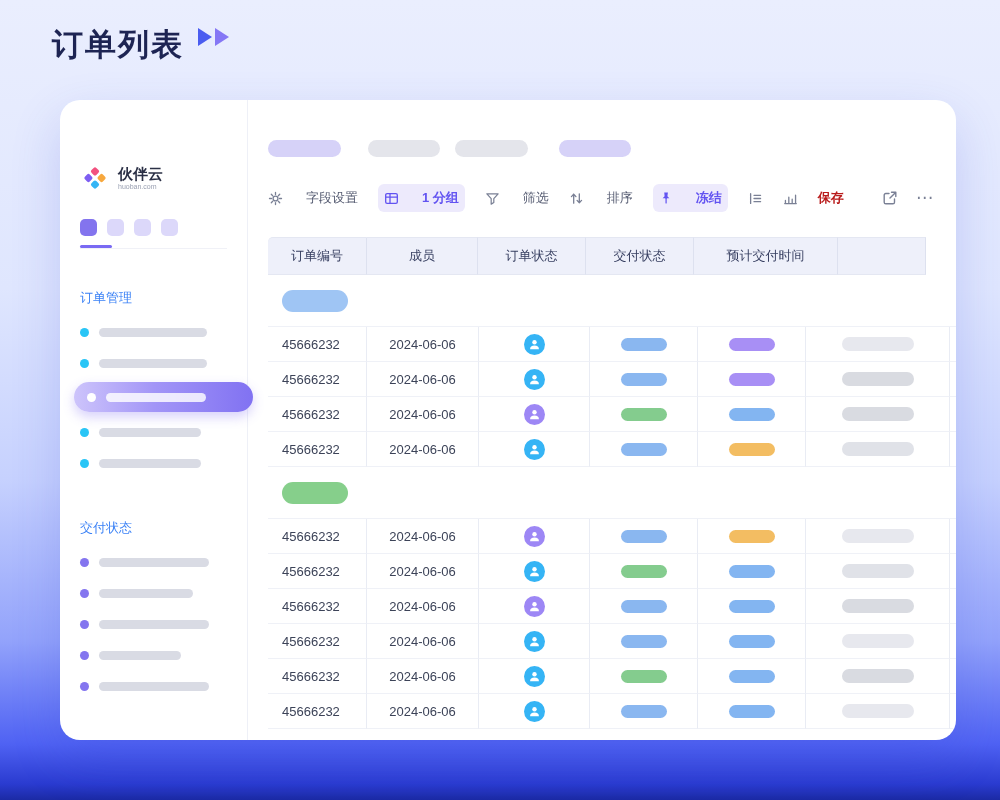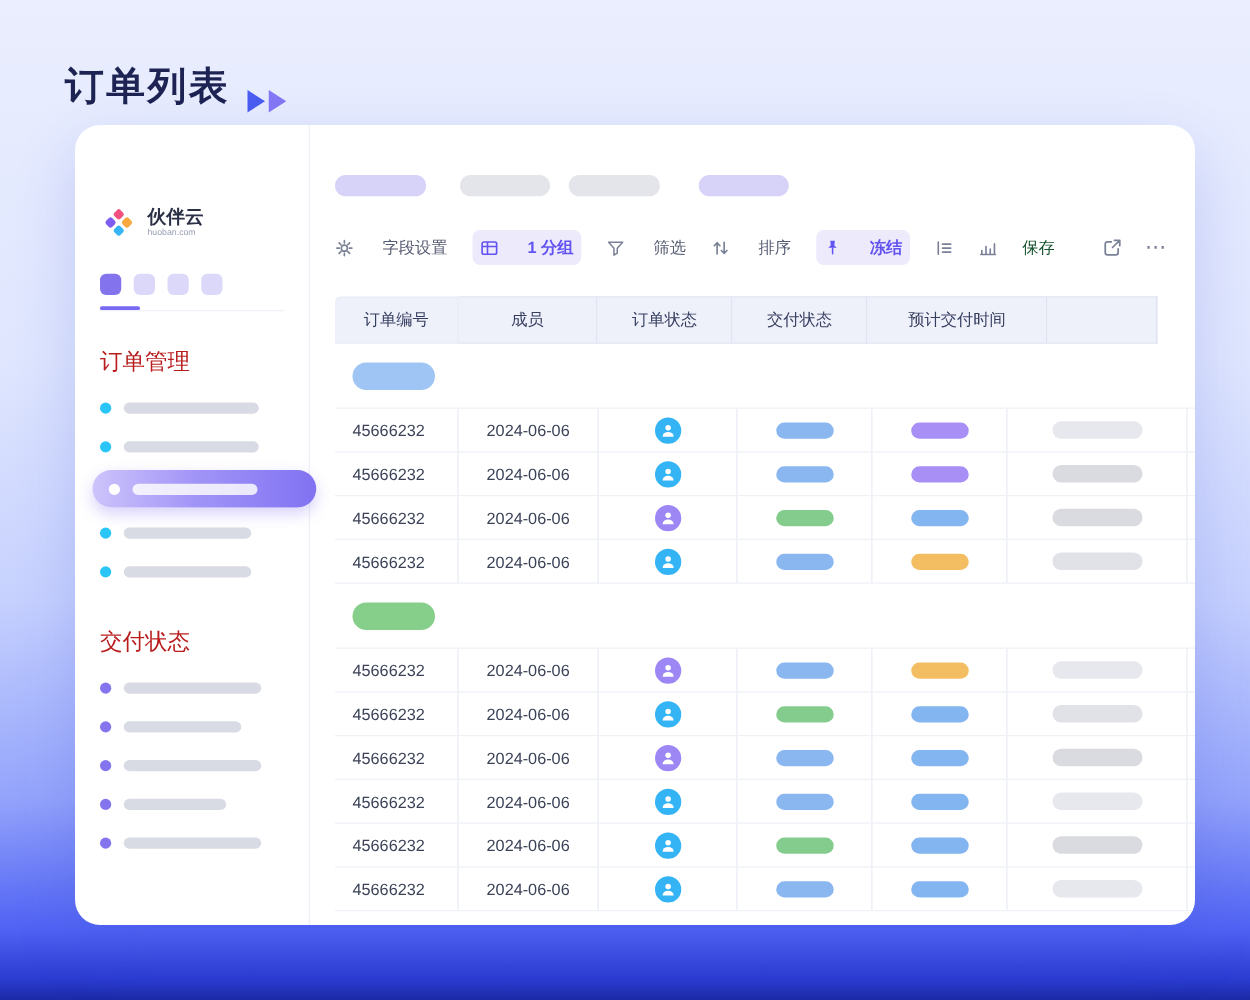--- a/index.html
+++ b/index.html
@@ -4,21 +4,21 @@
 <style>
   * { box-sizing: border-box; margin: 0; padding: 0; }
   html,body { width:1000px; height:800px; overflow:hidden; }
   body {
     position:relative;
     font-family:"Liberation Sans","DejaVu Sans",sans-serif;
     background:linear-gradient(180deg,#eaeefe 0%,#dfe6fe 36%,#c6d1fe 60%,#93a3fb 80%,#4f62f3 93%,#2a3bd0 98%,#1b2aa4 100%);
   }
 
   
-  .page-header { position:absolute; top:48px; left:52px; display:flex; align-items:flex-end; gap:14px; }
+  .page-header { position:absolute; top:24px; left:52px; display:flex; align-items:flex-start; gap:14px; }
   .page-header h1 { font-size:31px; font-weight:800; color:#1d2453; letter-spacing:2px; }
   .ff { display:flex; align-items:center; gap:3px; padding-top:4px; }
   .tri { width:0; height:0; border-top:9px solid transparent; border-bottom:9px solid transparent; }
   .t1 { border-left:14px solid #4a5cf0; }
   .t2 { border-left:14px solid #8577f5; }
 
   
   .card {
     position:absolute; left:60px; top:100px; width:896px; height:640px;
     background:#fff; border-radius:20px; display:flex; overflow:hidden;
@@ -28,21 +28,21 @@
   
   .sidebar { width:188px; flex-shrink:0; border-right:1px solid #eef0f7; padding:63px 20px 0; }
   .logo-row { display:flex; align-items:center; gap:8px; }
   .logo-text .logo-name { font-size:15px; font-weight:700; color:#2b3046; line-height:1.1; }
   .logo-text .logo-domain { font-size:7px; color:#9aa0b2; }
   .nav-squares { margin-top:26px; display:flex; gap:10px; }
   .sq { width:17px; height:17px; border-radius:5px; background:#dcd8fa; }
   .sq.active { background:#8374ee; }
   .tab-line { margin-top:9px; border-bottom:1px solid #f0f1f7; position:relative; height:4px; }
   .tab-indicator { position:absolute; left:0; top:0; width:32px; height:3px; border-radius:2px; background:#7a6af3; }
-  .side-section { margin-top:28px; font-size:18px; color:#b91c1c; }
+  .side-section { margin-top:40px; font-size:13px; color:#3b82f6; }
   .nav-list { margin-top:10px; }
   .nav-item { display:flex; align-items:center; gap:10px; height:31px; }
   .dot { width:9px; height:9px; border-radius:50%; flex-shrink:0; }
   .dot.cyan { background:#29c5f6; }
   .dot.purple { background:#8475ef; }
   .dot.white { background:#ffffff; }
   .bar { height:9px; border-radius:4.5px; background:#d9dbe4; }
   .active-pill {
     position:relative; z-index:3; margin:3px 0 5px -6px;
     width:calc(100% + 32px); height:30px; border-radius:15px;
@@ -56,21 +56,21 @@
   .main { flex:1; padding:40px 0 0 20px; overflow:hidden; position:relative; }
   .skeleton-row { display:flex; align-items:center; }
   .sk { height:17px; border-radius:8.5px; flex-shrink:0; }
   .sk.lav { background:#d6d2f8; }
   .sk.gray { background:#e4e5eb; }
 
   
   .toolbar { margin-top:27px; display:flex; align-items:center; gap:20px; font-size:13px; color:#565c72; padding-right:22px; }
   .tb-item { display:inline-flex; align-items:center; gap:23px; white-space:nowrap; cursor:default; }
   .chip { background:#edeafc; border-radius:6px; padding:5px 6px; color:#6253f1; font-weight:600; }
-  .save-btn { color:#14532d; font-weight:400; }
+  .save-btn { color:#b91c1c; font-weight:700; }
   .tb-right { margin-left:auto; display:inline-flex; align-items:center; gap:18px; color:#7a8095; }
   .ellipsis { font-size:17px; letter-spacing:1px; color:#7a8095; line-height:10px; }
 
   
   .table { margin-top:25px; width:770px; }
   .t-row { display:flex; }
   .cell { flex-shrink:0; display:flex; align-items:center; border-right:1px solid #e9ecf4; border-bottom:1px solid #eff1f7; }
   .c1 { width:99px; } .c2 { width:112px; } .c3 { width:111px; }
   .c4 { width:108px; } .c5 { width:108px; } .c6 { width:144px; } .c7 { width:88px; border-right:none; }
   .header-row .cell { height:38px; background:#eef0fa; border-right:1px solid #dde1ef; border-top:1px solid #e4e7f2; border-bottom:1px solid #e4e7f2; justify-content:center; font-size:13px; font-weight:500; color:#363e60; }

